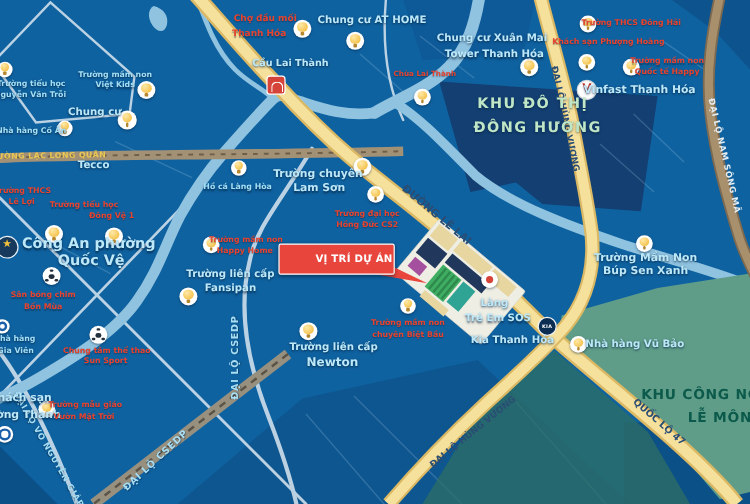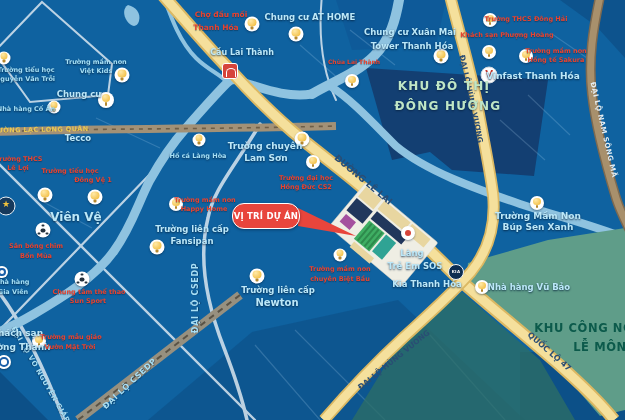--- a/index.html
+++ b/index.html
@@ -21,22 +21,22 @@
   .roadlbl{position:absolute;white-space:nowrap;font-weight:bold;z-index:3;line-height:1;}
   .navy{color:var(--road-label);}
   .gold{color:var(--gold-label);letter-spacing:.4px;}
   .cyanroad{color:#a8dff5;letter-spacing:.6px;text-shadow:0 1px 1px rgba(3,30,58,.5);}
   .pale{color:#e4edf2;letter-spacing:.6px;}
   .zonelbl{position:absolute;transform:translate(-50%,-50%);white-space:nowrap;font-weight:bold;
        line-height:1;z-index:3;}
   .zone-a{color:var(--zone-city-text);letter-spacing:1.2px;text-shadow:0 1px 2px rgba(0,20,40,.55);}
   .zone-b{color:var(--zone-industrial-text);letter-spacing:.6px;}
   .callout{position:absolute;left:232px;top:203px;width:66px;height:24px;background:var(--callout-red);
-       border:1.5px solid #fff;border-radius:12px;display:flex;align-items:center;justify-content:center;
-       z-index:5;box-shadow:0 1px 3px rgba(0,20,40,.45);}
+       border:1.5px solid #fff;border-radius:2px;display:flex;align-items:center;justify-content:center;
+       z-index:5;box-shadow:0 1px 3px rgba(0,20,40,.45);padding-left:29px;}
   .callout span{color:#fff;font-weight:bold;font-size:8.5px;letter-spacing:.2px;white-space:nowrap;}
   .icon{position:absolute;transform:translate(-50%,-50%);z-index:3;}
   .icon-bulb{background:#fff;border-radius:50%;box-shadow:0 1px 2px rgba(0,25,50,.45);}
   .icon-bulb::before{content:"";position:absolute;left:23%;top:11%;width:54%;height:54%;border-radius:50%;
        background:radial-gradient(circle at 35% 30%,#ffe9a8,#f0b62f);}
   .icon-bulb::after{content:"";position:absolute;left:41%;top:64%;width:18%;height:22%;background:#b5882f;border-radius:1px;}
   .icon-bridge{background:#d64439;border-radius:3px;border:1px solid #fff;}
   .icon-bridge::before{content:"";position:absolute;left:18%;top:28%;width:58%;height:55%;
        border:1.5px solid #fff;border-bottom:none;border-radius:50% 50% 0 0;}
   .icon-police{background:#16395c;border-radius:50%;border:1px solid #e8f0f5;}
@@ -156,37 +156,38 @@
       <div class="lbl red" style="left: 354px; top: 62px; font-size: 6px;">Chùa Lai Thành</div>
       <div class="icon icon-bulb" style="left: 352px; top: 81px; width: 14px; height: 14px;"></div>
       <div class="lbl cyan-strong" style="left: 410px; top: 32px; font-size: 8.5px;">Chung cư Xuân Mai</div>
       <div class="lbl cyan-strong" style="left: 412px; top: 46px; font-size: 8.5px;">Tower Thanh Hóa</div>
       <div class="icon icon-bulb" style="left: 441px; top: 56px; width: 15px; height: 15px;"></div>
       <div class="lbl red" style="left: 526px; top: 19px; font-size: 6.5px;">Trường THCS Đông Hải</div>
       <div class="icon icon-bulb" style="left: 490px; top: 20px; width: 14px; height: 14px;"></div>
       <div class="lbl red" style="left: 507px; top: 35px; font-size: 6.5px;">Khách sạn Phượng Hoàng</div>
       <div class="icon icon-bulb" style="left: 489px; top: 52px; width: 14px; height: 14px;"></div>
       <div class="lbl red" style="left: 556px; top: 51px; font-size: 6.5px;">Trường mầm non</div>
-      <div class="lbl red" style="left: 556px; top: 60px; font-size: 6.5px;">Hồng tế Sakura</div>
+      <div class="lbl red" style="left: 556px; top: 60px; font-size: 6.5px;">Quốc tế Happy</div>
       <div class="icon icon-bulb" style="left: 526px; top: 56px; width: 14px; height: 14px;"></div>
       <div class="lbl cyan-strong" style="left: 533px; top: 76px; font-size: 9px; text-align: right;">Vinfast Thanh Hóa</div>
       <div class="icon icon-vinfast" style="left: 489px; top: 75px; width: 15px; height: 15px;"></div>
       <div class="lbl cyan-strong" style="left: 265px; top: 146px; font-size: 9px;">Trường chuyên</div>
       <div class="lbl cyan-strong" style="left: 266px; top: 158px; font-size: 9px;">Lam Sơn</div>
       <div class="icon icon-bulb" style="left: 302px; top: 139px; width: 15px; height: 15px;"></div>
       <div class="lbl red" style="left: 306px; top: 178px; font-size: 6.5px;">Trường đại học</div>
       <div class="lbl red" style="left: 306px; top: 187px; font-size: 6.5px;">Hồng Đức CS2</div>
       <div class="icon icon-bulb" style="left: 313px; top: 162px; width: 14px; height: 14px;"></div>
       <div class="lbl cyan" style="left: 198px; top: 156px; font-size: 6.5px;">Hồ cá Làng Hòa</div>
       <div class="icon icon-bulb" style="left: 199px; top: 140px; width: 13px; height: 13px;"></div>
       <div class="lbl red" style="left: 19px; top: 159px; font-size: 6.5px;">Trường THCS</div>
       <div class="lbl red" style="left: 18px; top: 168px; font-size: 6.5px;">Lê Lợi</div>
       <div class="lbl red" style="left: 70px; top: 171px; font-size: 6.5px;">Trường tiểu học</div>
       <div class="lbl red" style="left: 69px; top: 180px; font-size: 6.5px; padding-left: 48px;">Đông Vệ 1</div>
-      <div class="lbl cyan-strong" style="left: 76px; top: 217px; font-size: 12px;">Viên Vệ</div>
+      <div class="lbl cyan-strong" style="left: 74px; top: 203px; font-size: 12px;">Công An phường</div>
+      <div class="lbl cyan-strong" style="left: 76px; top: 217px; font-size: 12px;">Quốc Vệ</div>
       <div class="icon icon-police" style="left: 6px; top: 206px; width: 17px; height: 17px;"></div>
       <div class="lbl red" style="left: 36px; top: 246px; font-size: 6.5px;">Sân bóng chim</div>
       <div class="lbl red" style="left: 36px; top: 256px; font-size: 6.5px;">Bốn Mùa</div>
       <div class="icon icon-soccer" style="left: 43px; top: 230px; width: 15px; height: 15px;"></div>
       <div class="lbl cyan" style="left: 12px; top: 282px; font-size: 6.5px;">Nhà hàng</div>
       <div class="lbl cyan" style="left: 13px; top: 292px; font-size: 6.5px;">Gia Viên</div>
       <div class="icon icon-hotel" style="left: 2px; top: 272px; width: 12px; height: 12px;"></div>
       <div class="lbl red" style="left: 89px; top: 292px; font-size: 6.5px;">Chung tâm thể thao</div>
       <div class="lbl red" style="left: 88px; top: 301px; font-size: 6.5px;">Sun Sport</div>
       <div class="icon icon-soccer" style="left: 82px; top: 279px; width: 15px; height: 15px;"></div>

